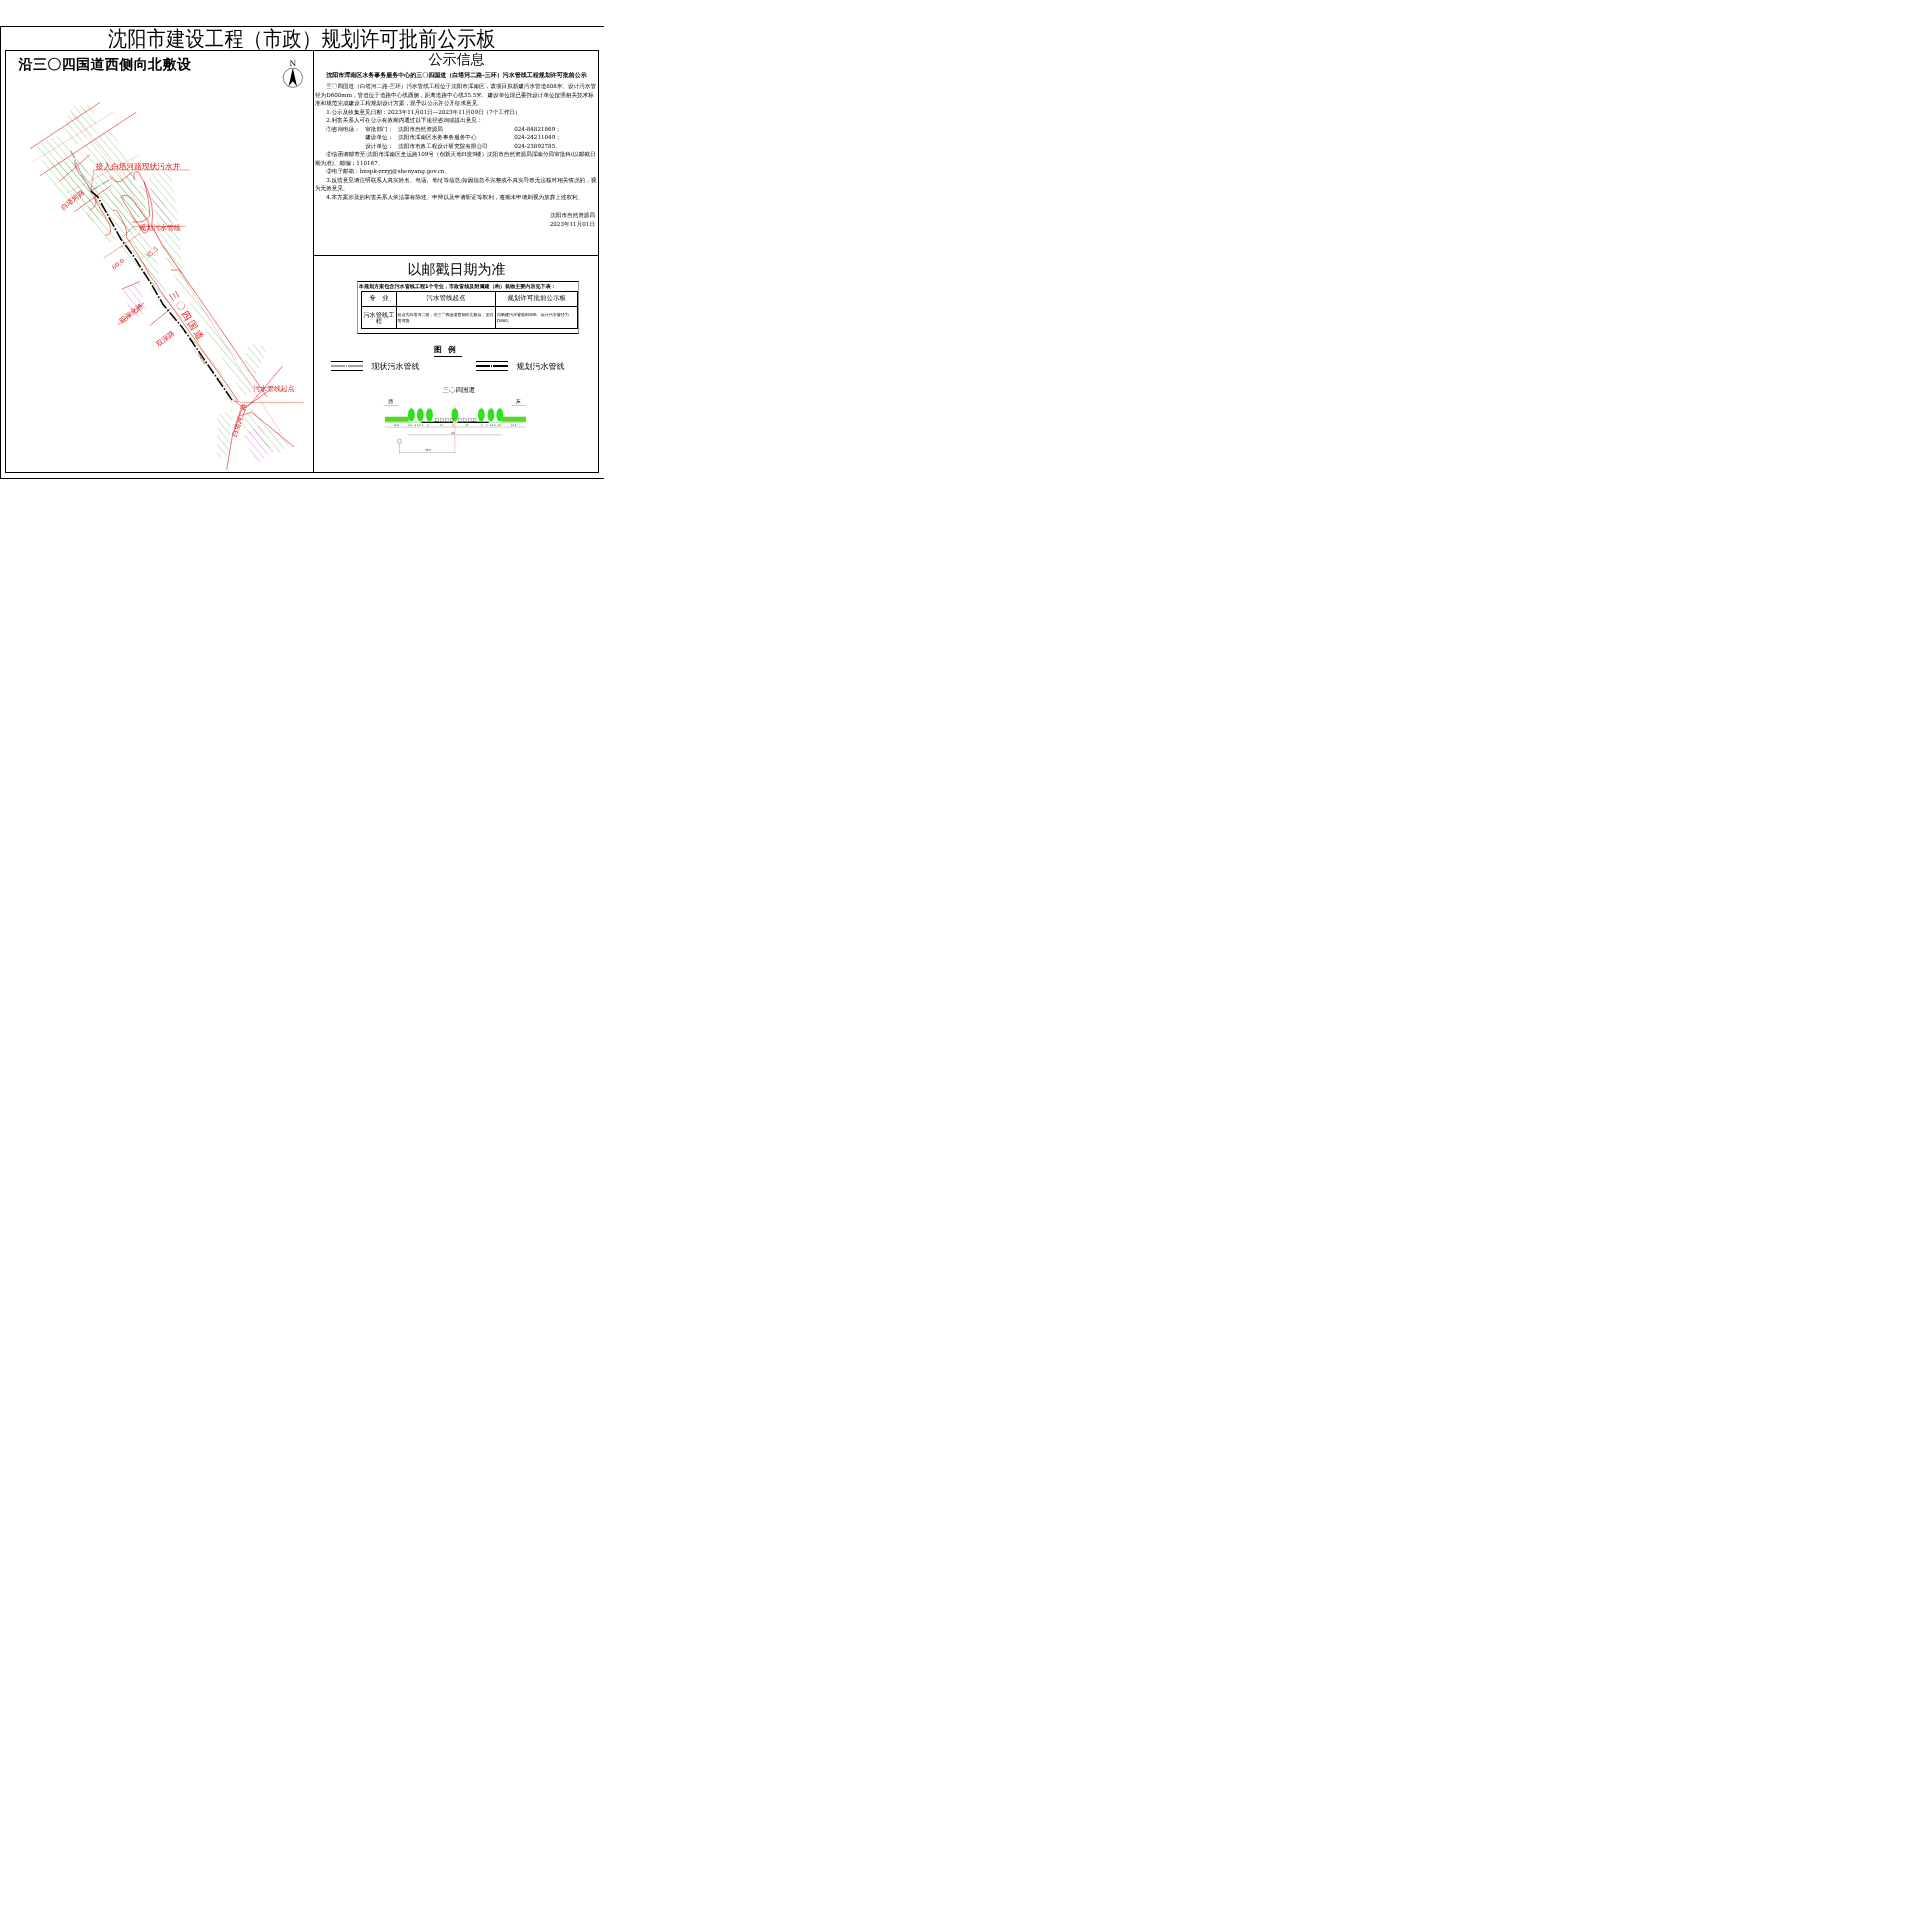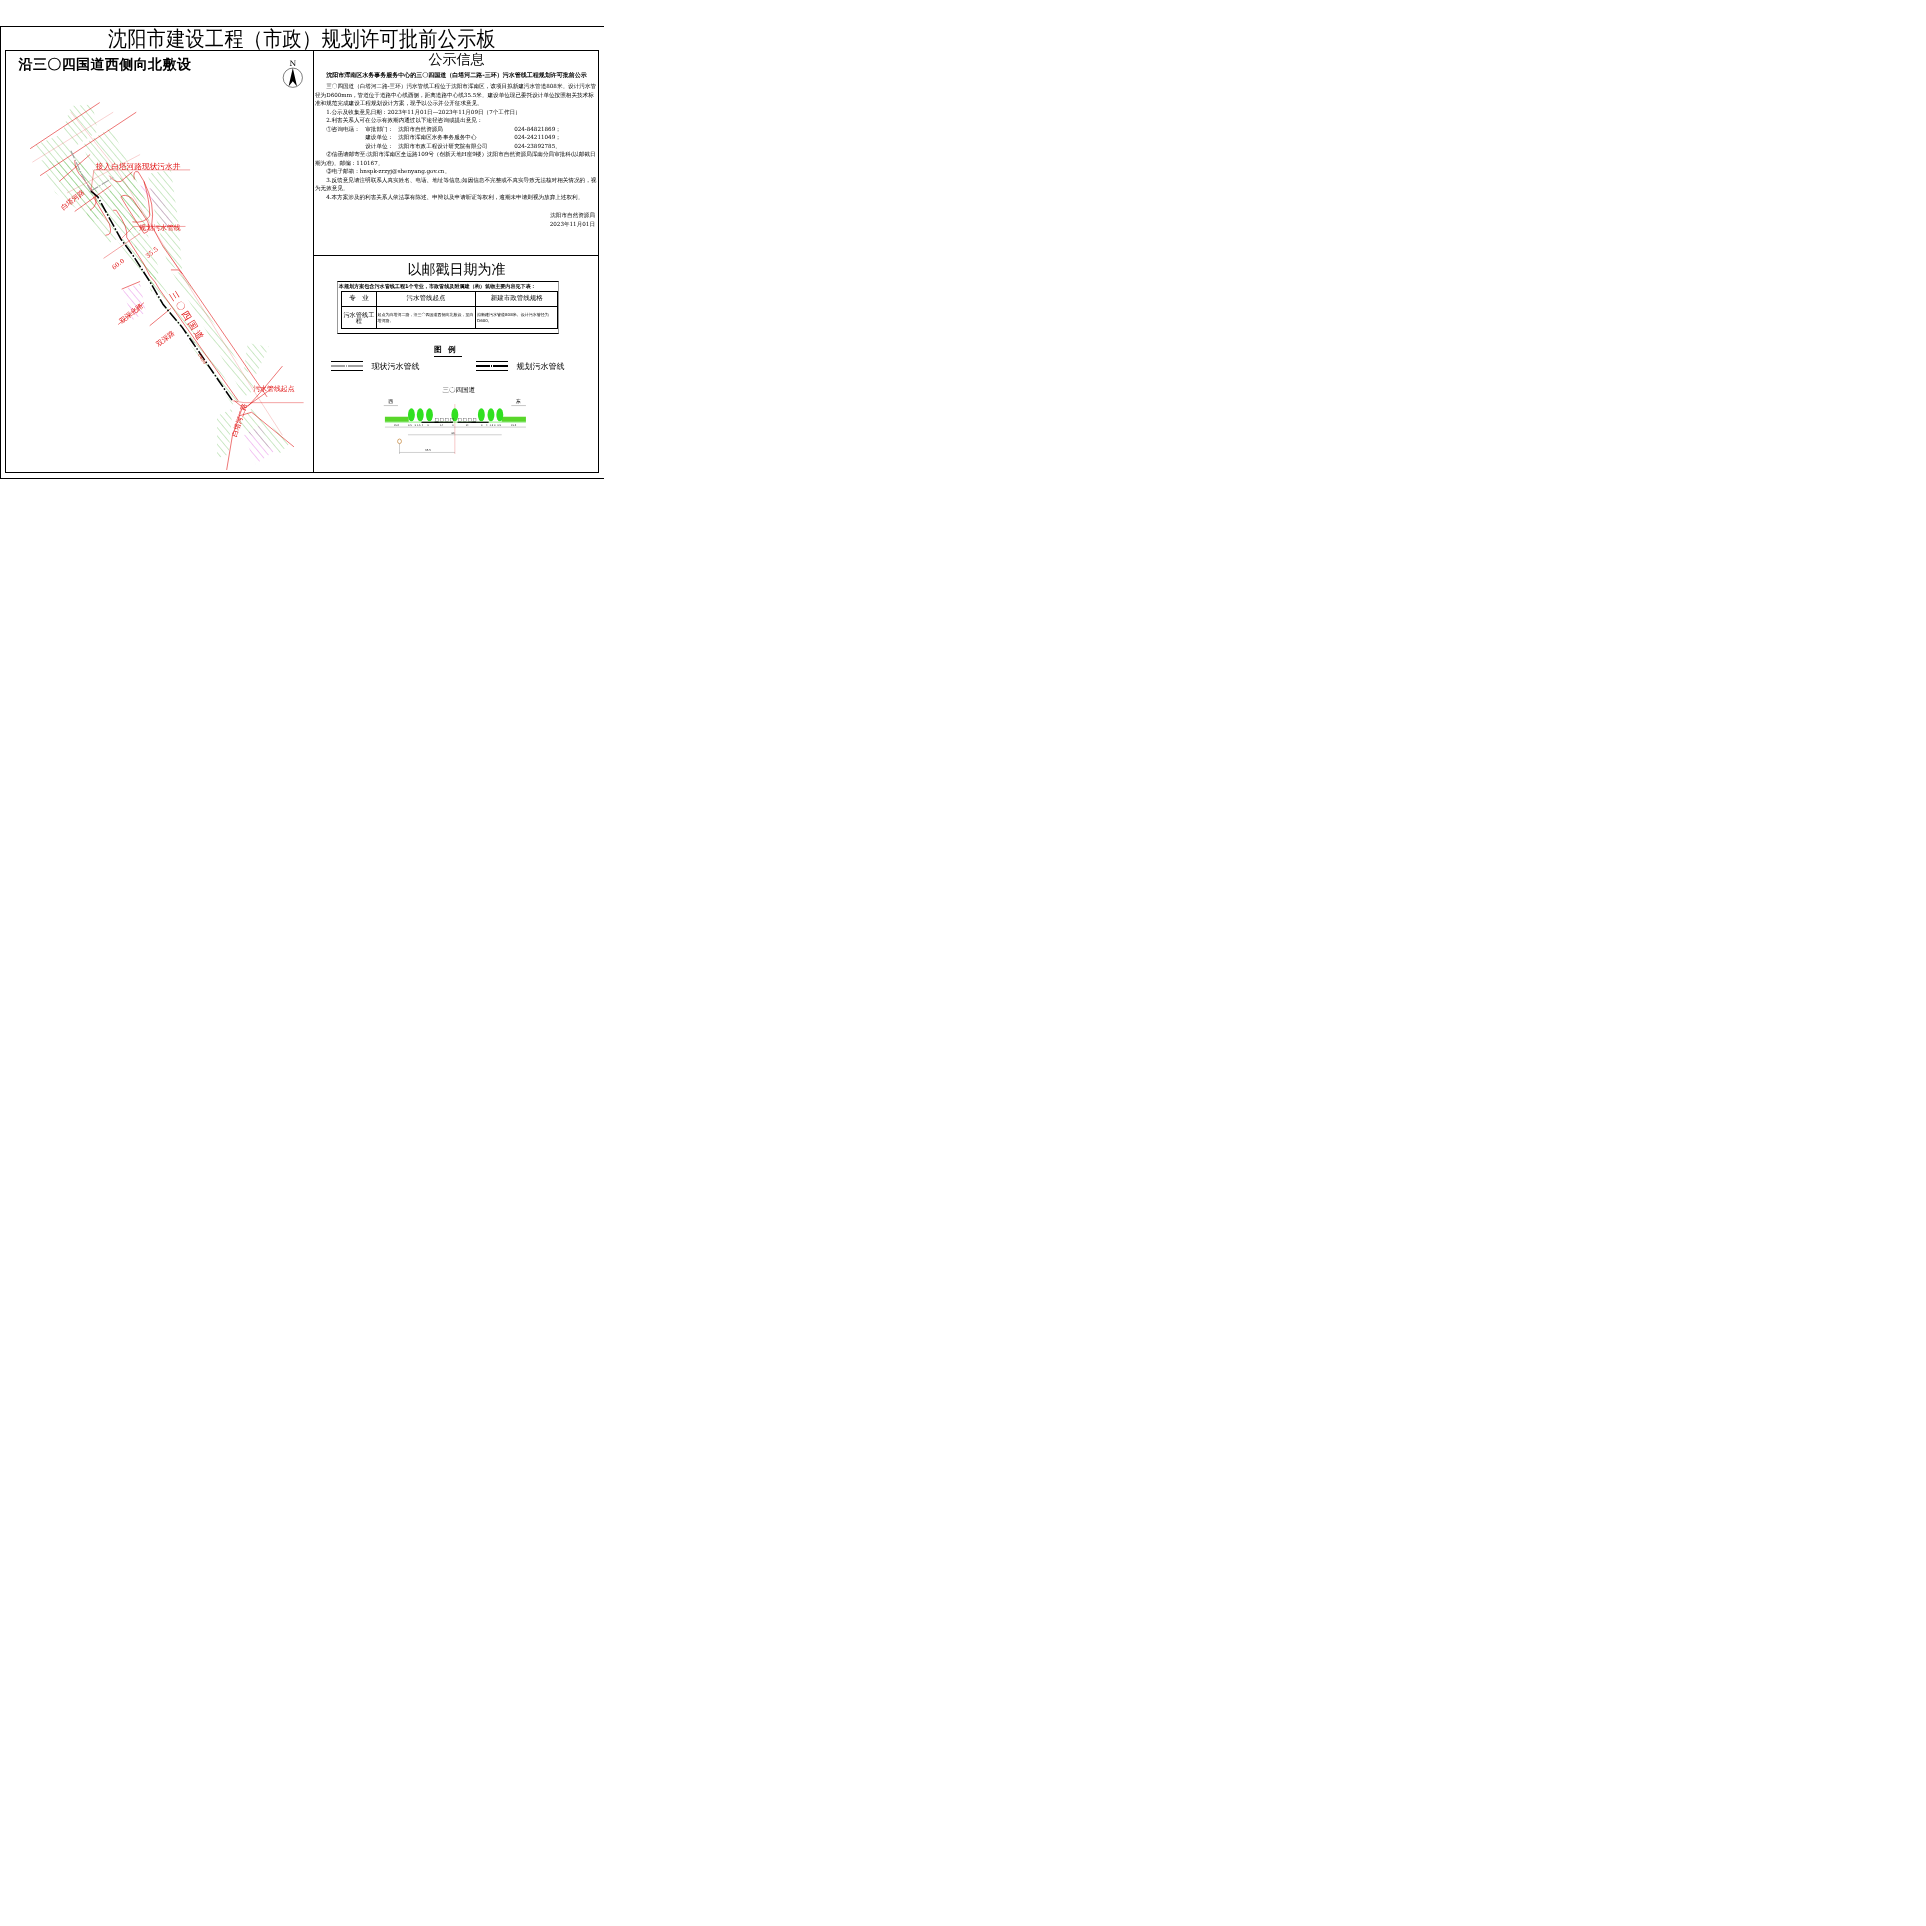--- a/index.html
+++ b/index.html
@@ -16,21 +16,21 @@
   .north{left:282px;top:58px;width:21.6px;height:31px;}
   .map{left:5.4px;top:89px;width:307px;height:383px;padding-left:12px;}
   .map svg{width:307px;height:383px;display:block;}
   .notice-title{left:314px;top:50px;width:285px;text-align:center;font-family:"DejaVu Sans","Liberation Sans",sans-serif;font-size:14px;line-height:19px;}
   .notice-sub{left:316px;top:70px;width:281px;text-align:center;font-family:"DejaVu Sans","Liberation Sans",sans-serif;font-size:6px;font-weight:bold;line-height:9.2px;white-space:nowrap;}
   .notice-body{left:315px;top:82px;width:282px;font-size:5.6px;line-height:8.5px;}
   .p{margin:0;text-indent:2em;}
   .row{display:flex;white-space:nowrap;}
   .sign{left:501px;top:211px;width:94px;text-align:right;font-size:5.6px;line-height:8.9px;}
   .plan-main-title{left:314px;top:259px;width:285px;text-align:center;font-family:"DejaVu Sans","Liberation Sans",sans-serif;font-size:14px;line-height:21.6px;}
-  .tbl-wrap{left:337px;top:281px;width:222px;height:53px;border-top:0.4px solid #000;border-bottom:0.4px solid #000;border-left:0.4px solid #999;border-right:0.4px solid #999;box-sizing:border-box;}
+  .tbl-wrap{left:357px;top:281px;width:222px;height:53px;border-top:0.4px solid #000;border-bottom:0.4px solid #000;border-left:0.4px solid #999;border-right:0.4px solid #999;box-sizing:border-box;}
   .tbl-cap{position:absolute;left:0.8px;top:0.8px;font-family:"DejaVu Sans","Liberation Sans",sans-serif;font-size:5.1px;font-weight:bold;white-space:nowrap;line-height:7px;}
   table.plan{position:absolute;left:3.1px;top:8.5px;width:217px;border-collapse:collapse;font-family:"DejaVu Sans","Liberation Sans",sans-serif;}
   table.plan td,table.plan th{border:0.4px solid #000;padding:0 0.8px;font-weight:normal;}
   table.plan th{height:14.6px;font-size:6.5px;}
   table.plan td{height:21px;font-size:4px;line-height:5.8px;vertical-align:middle;}
   table.plan td.first{font-size:6.2px;text-align:center;}
   .legend-title{left:434px;top:344px;font-family:"DejaVu Sans","Liberation Sans",sans-serif;font-size:7.7px;font-weight:bold;letter-spacing:6.2px;line-height:11.6px;border-bottom:1.2px double #000;padding-right:0;}
   .legend-item{top:361px;height:12.3px;display:flex;}
   .legend-swatch{width:32px;height:7.7px;border-top:0.4px solid #000;border-bottom:0.4px solid #000;position:relative;}
   .legend-swatch .ln{position:absolute;left:0;right:0;top:3.1px;height:1.5px;}
@@ -188,21 +188,21 @@
 
 <div class="abs plan-main-title">以邮戳日期为准</div>
 
 <div class="abs tbl-wrap">
   <div class="tbl-cap">本规划方案包含污水管线工程1个专业，市政管线及附属建（构）筑物主要内容见下表：</div>
   <table class="plan">
     <tbody>
         <tr>
       <th style="width:32px">专　业</th>
       <th style="width:97px">污水管线起点</th>
-      <th>新建市政管线规格</th>
+      <th>规划许可批前公示板</th>
     </tr>
     <tr>
       <td class="first">污水管线工程</td>
       <td>起点为白塔河二路，沿三〇四国道西侧向北敷设，至白塔河路。</td>
       <td>拟新建污水管道808米。设计污水管径为D600。</td>
     </tr>
   </tbody>
     </table>
 </div>
 

